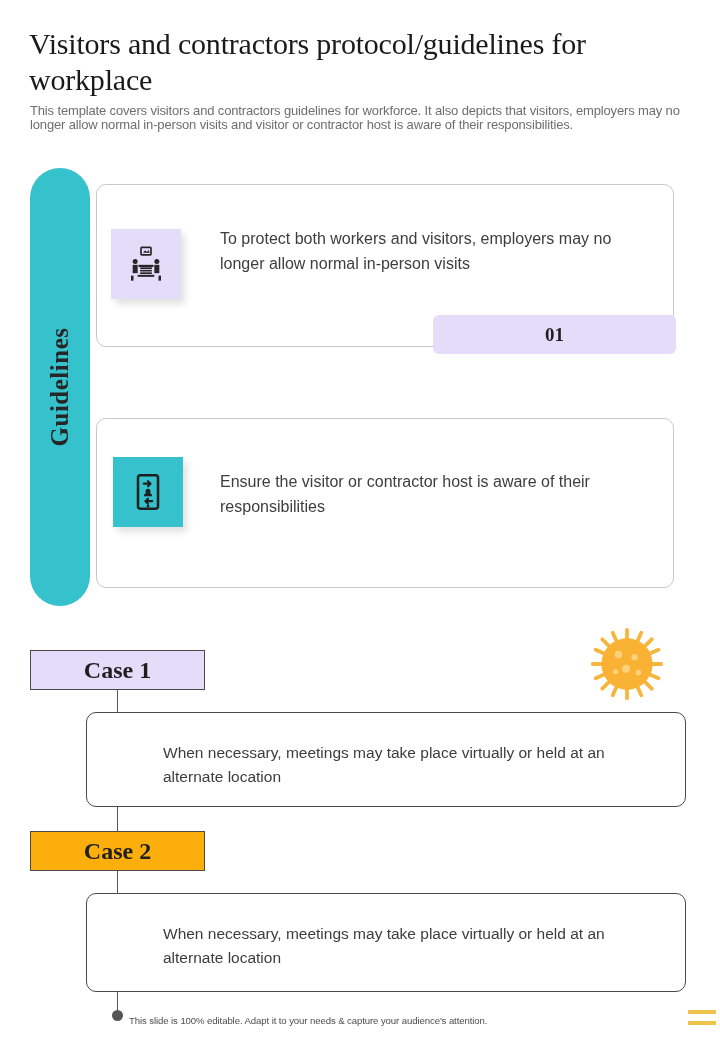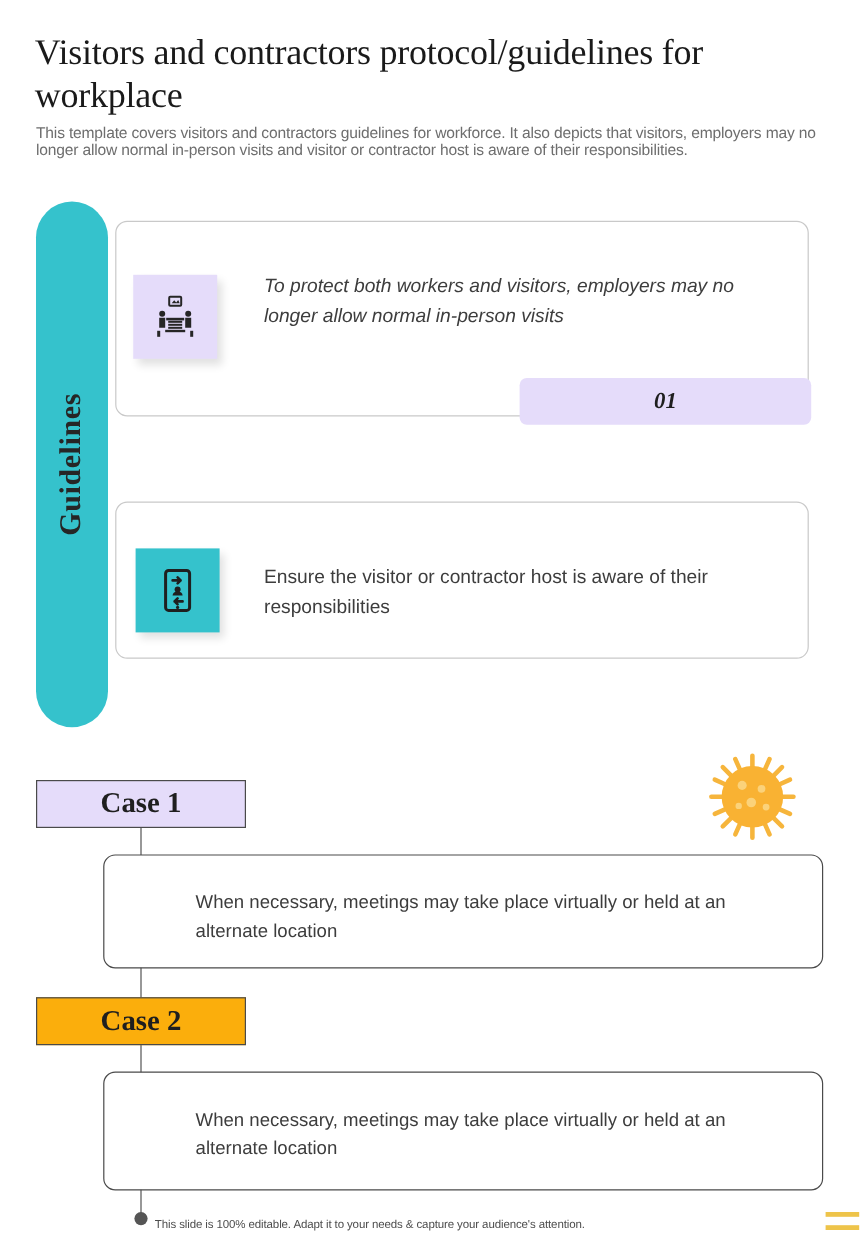--- a/index.html
+++ b/index.html
@@ -68,22 +68,22 @@
     letter-spacing: 0.5px;
   }
 
   
   .gcard {
     position: absolute;
     background: #ffffff;
     border: 1px solid #c9c9c9;
     border-radius: 10px;
   }
-  #gcard-1 { left: 96px; top: 184px; width: 578px; height: 163px; font-style: italic; }
-  #gcard-2 { left: 96px; top: 418px; width: 578px; height: 131px; }
+  #gcard-1 { left: 96px; top: 184px; width: 578px; height: 163px; }
+  #gcard-2 { left: 96px; top: 418px; width: 578px; height: 170px; }
 
   .gcard-icon {
     position: absolute;
     width: 70px;
     height: 70px;
     box-shadow: 4px 5px 7px rgba(0,0,0,0.12);
     display: flex;
     align-items: center;
     justify-content: center;
   }

